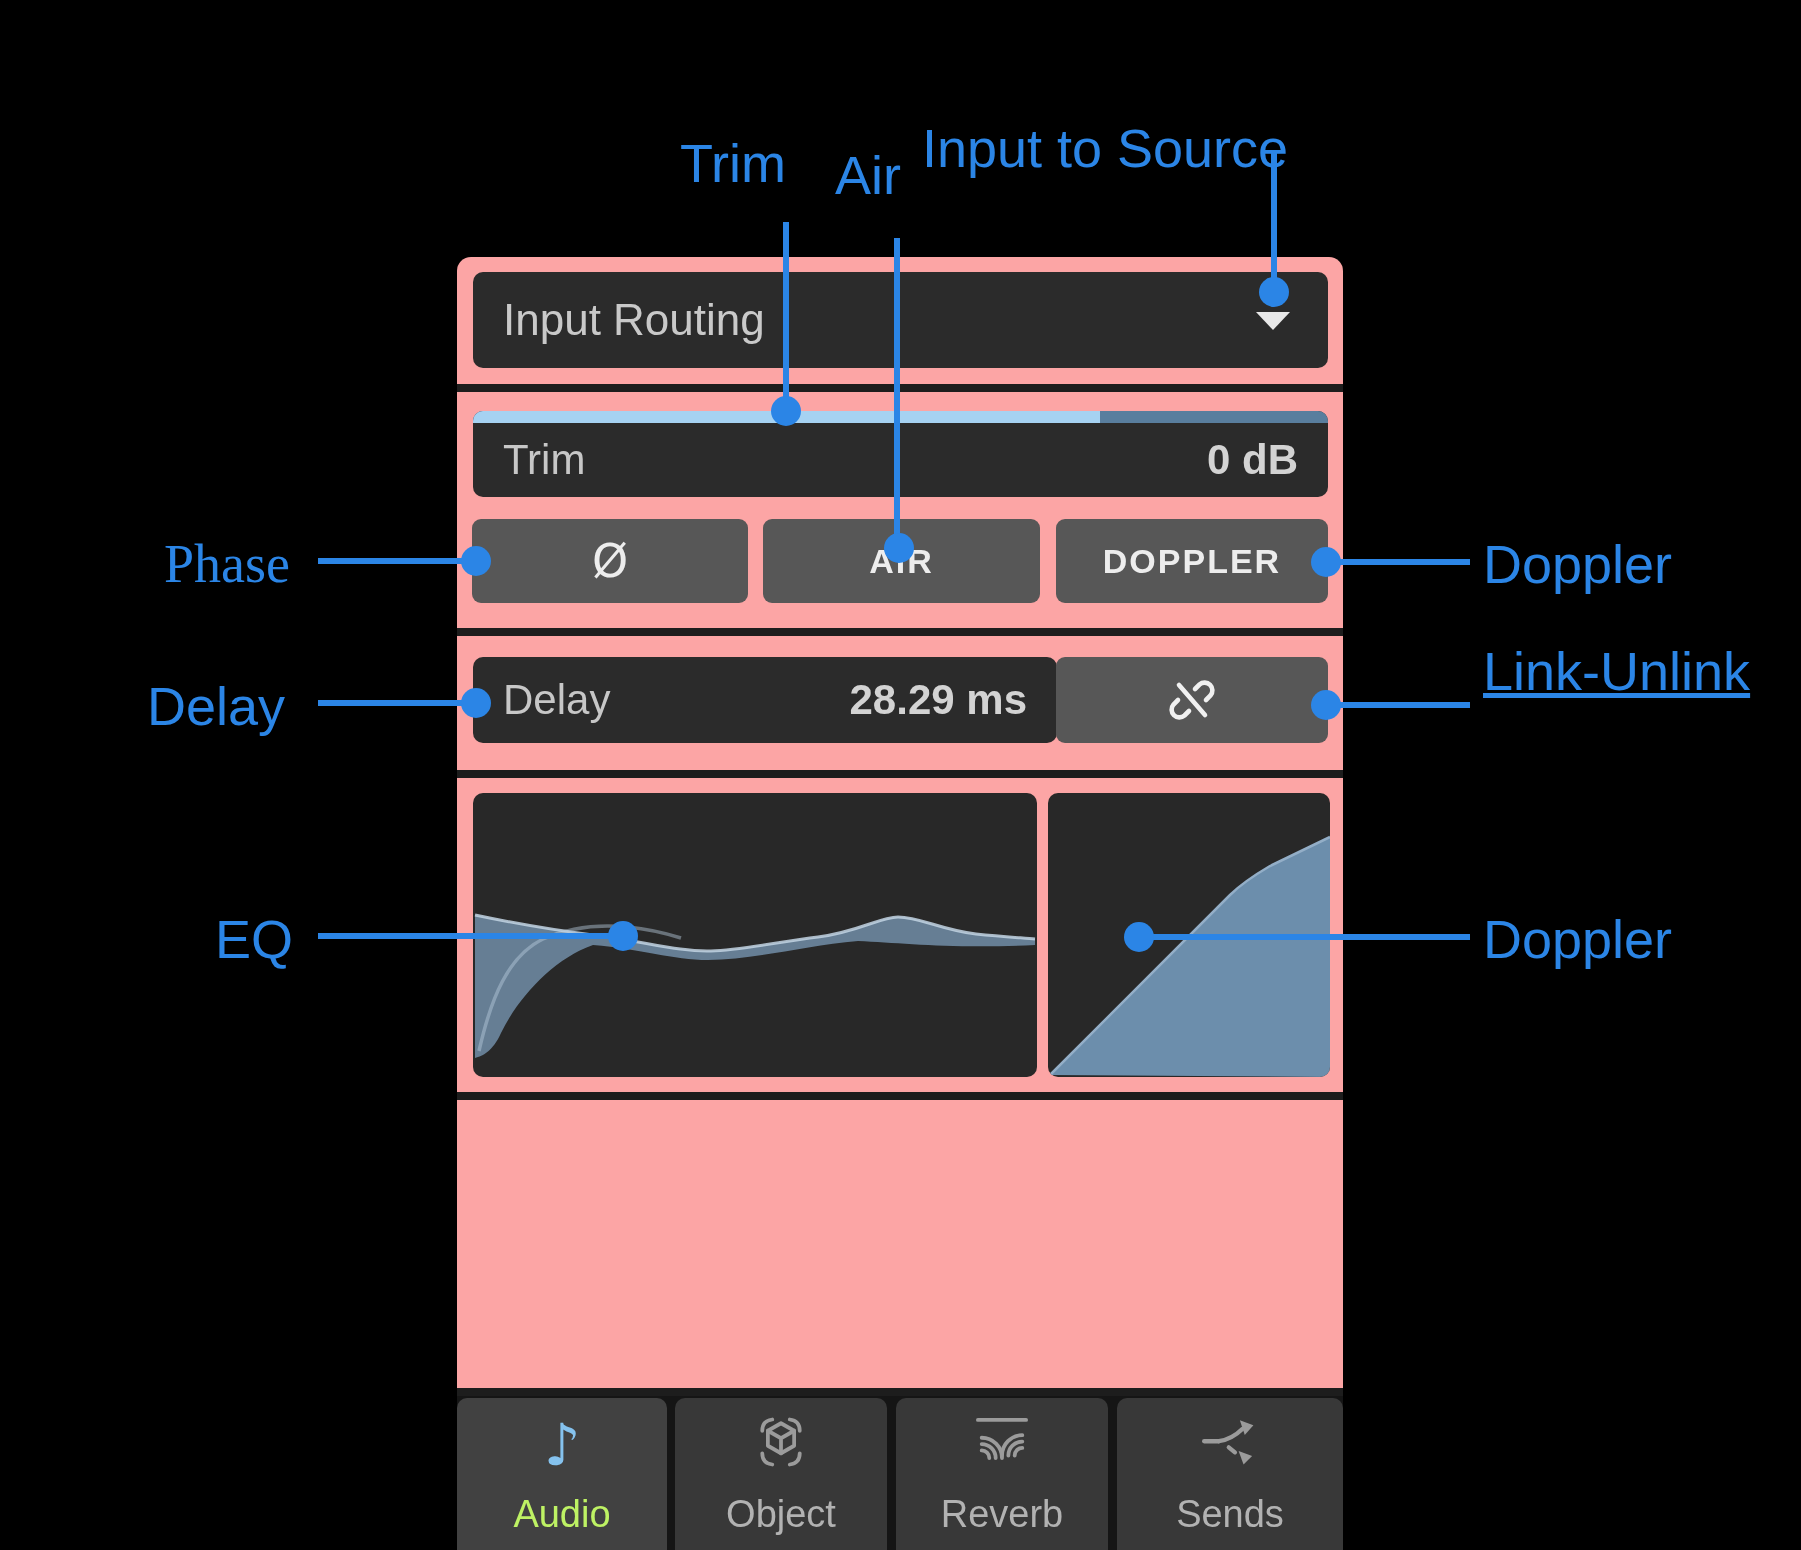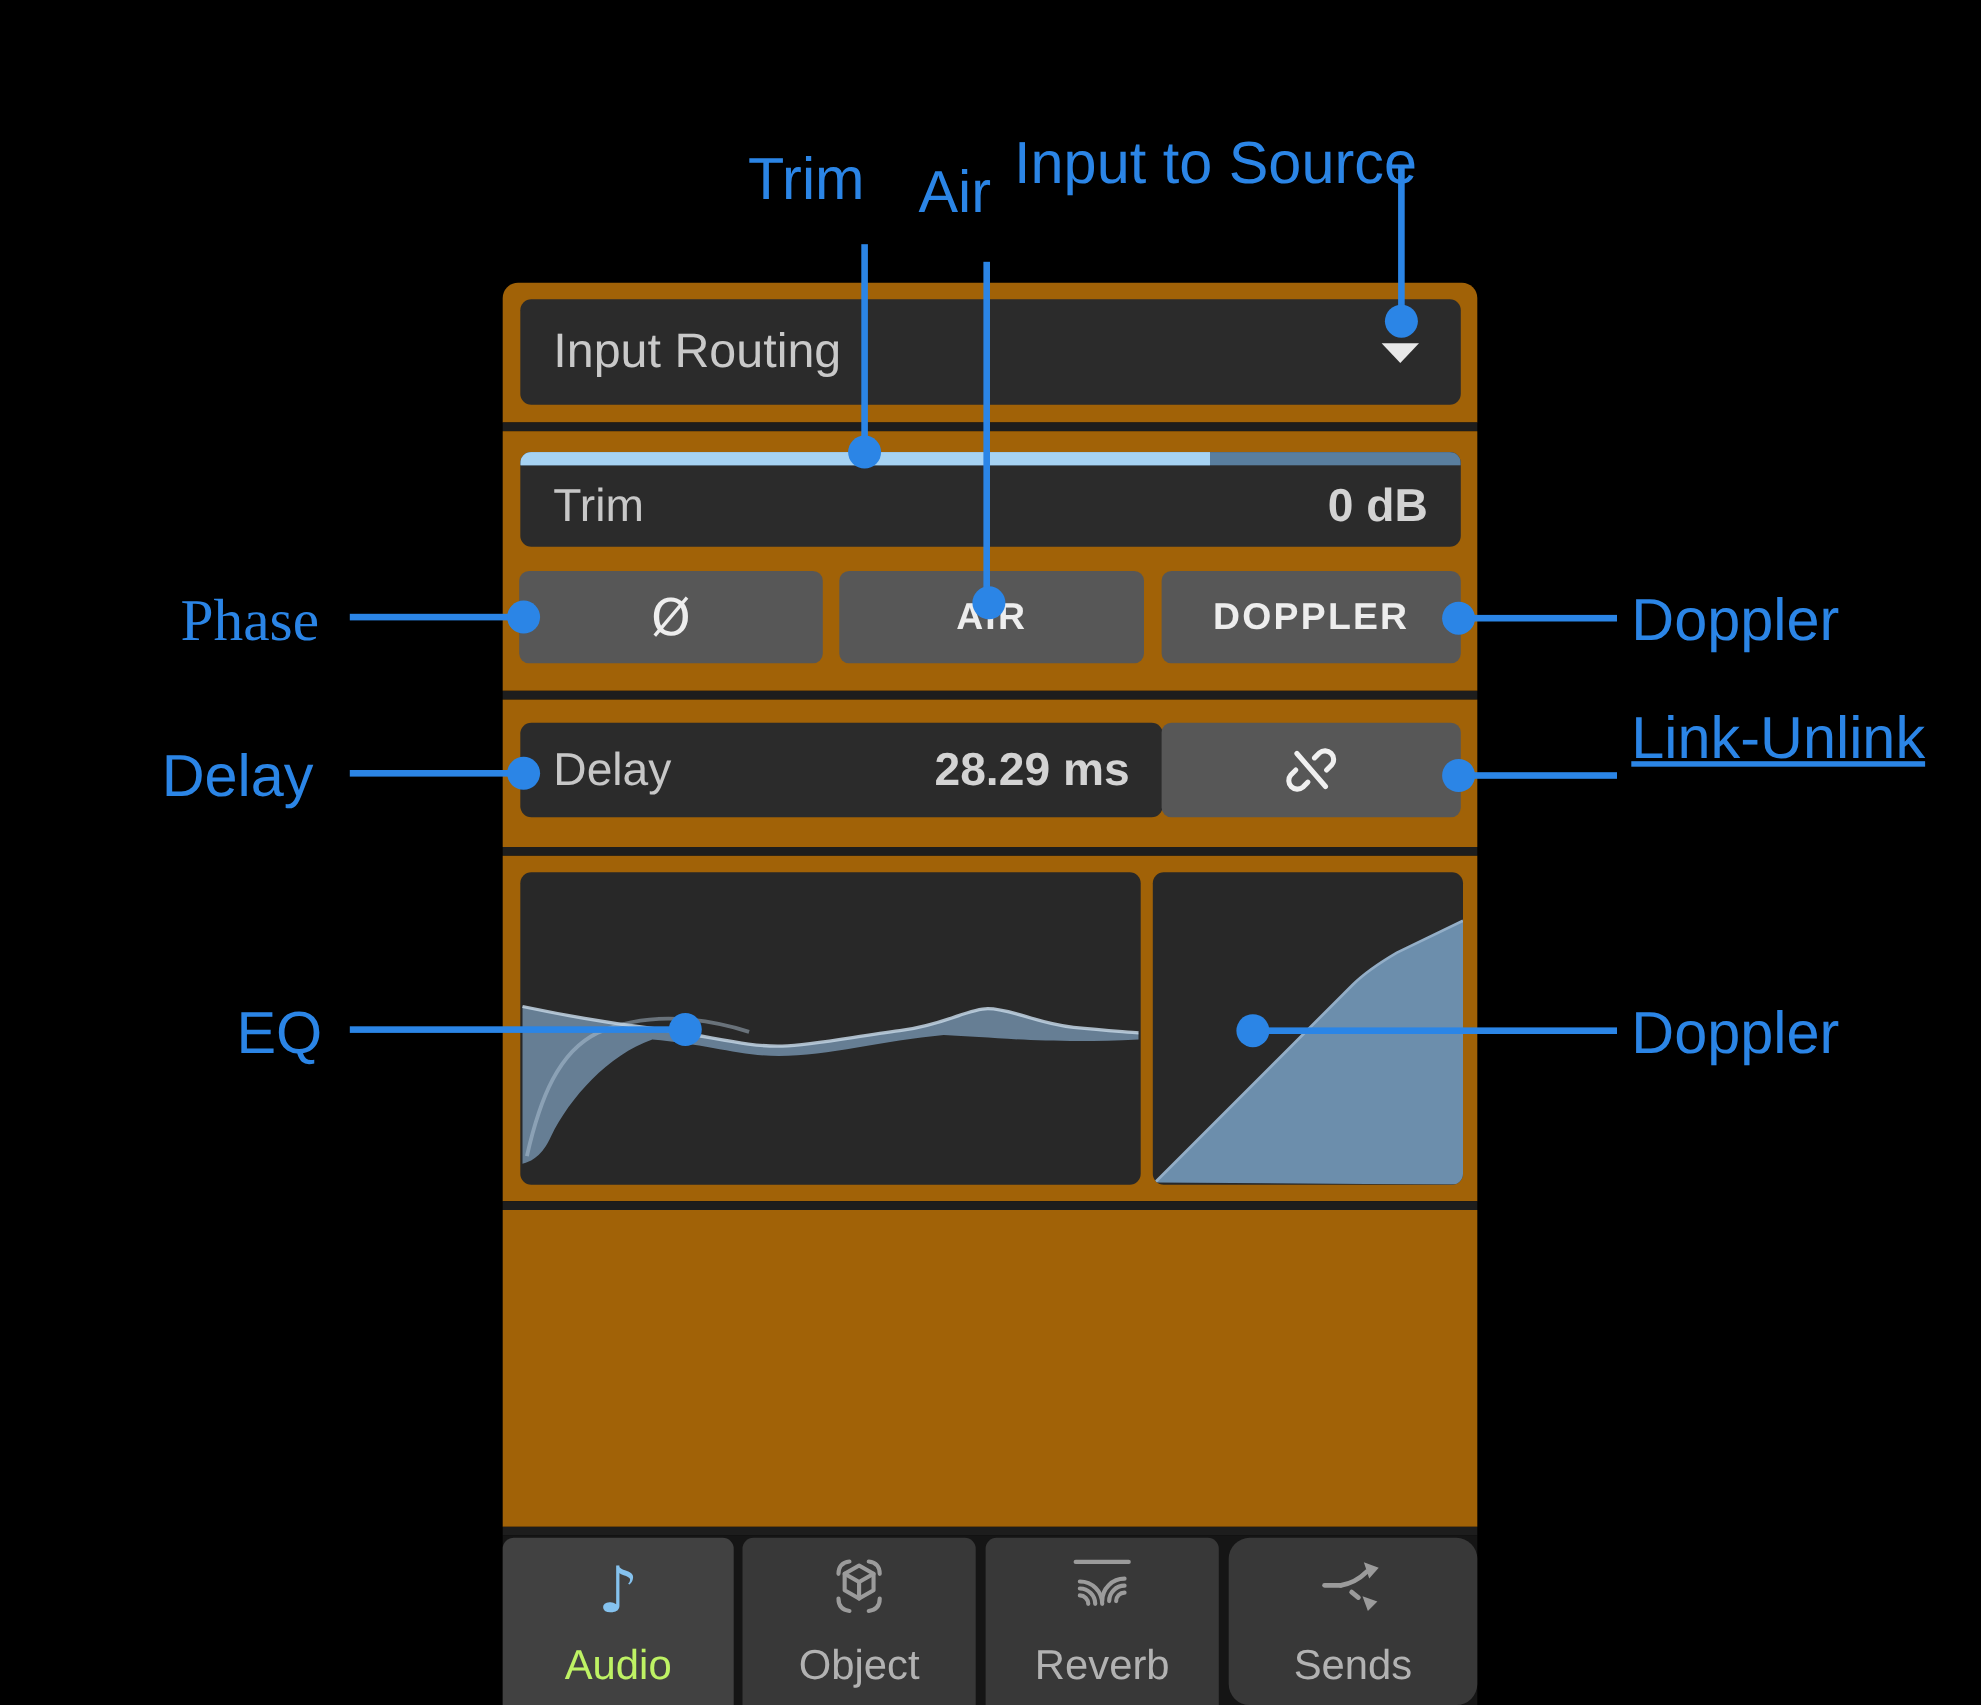--- a/index.html
+++ b/index.html
@@ -1,21 +1,21 @@
 <!DOCTYPE html>
 <html><head>
 <meta charset="utf-8">
 <style>
   html,body{margin:0;padding:0;background:#000;}
   #stage{position:relative;width:1801px;height:1550px;background:#000;overflow:hidden;
          font-family:"Liberation Sans",sans-serif;}
 
   
   #panel{position:absolute;left:457px;top:257px;width:886px;height:1293px;}
-  .sec{position:absolute;left:0;width:886px;background:#a16207;}
+  .sec{position:absolute;left:0;width:886px;background:#fca5a5;}
   .divider{position:absolute;left:0;width:886px;height:8px;background:#1d1d1d;}
   #sec-header{top:0;height:127px;border-radius:14px 14px 0 0;}
   #sec-trim{top:135px;height:236px;}
   #sec-delay{top:379px;height:134px;}
   #sec-graphs{top:521px;height:314px;}
   #sec-empty{top:843px;height:288px;}
   #sec-tabs{top:1139px;height:154px;background:#151515;}
 
   .darkbox{position:absolute;background:#2b2b2b;border-radius:10px;}
   .uilabel{color:#c7c7c7;font-size:42px;}
@@ -55,21 +55,21 @@
   .graphbox{position:absolute;top:15px;height:284px;background:#282828;border-radius:10px;overflow:hidden;}
   #eq-box{left:16px;width:564px;}
   #dyn-box{left:591px;width:282px;}
 
   
   .tab{position:absolute;top:2px;height:152px;background:#383838;border-radius:10px 10px 0 0;
        text-align:center;cursor:pointer;}
   #tab-audio{left:0;width:210px;background:#414141;}
   #tab-object{left:218px;width:212px;}
   #tab-reverb{left:439px;width:212px;}
-  #tab-sends{left:660px;width:226px;border-radius:19px;}
+  #tab-sends{left:660px;width:226px;}
   .tab .ticon{position:absolute;left:0;right:0;top:14px;height:66px;}
   .tab .tlabel{position:absolute;left:0;right:0;bottom:14px;font-size:38px;color:#b2b2b2;}
   #tab-audio .tlabel{color:#bef264;margin-top:16px;}
   #audio-note{font-family:"DejaVu Sans",sans-serif;font-size:58px;color:#85c2ee;line-height:66px;}
 
   
   .ann{position:absolute;color:#2b85e6;font-size:54px;white-space:pre;z-index:20;}
   .ann-line-h{position:absolute;height:6px;background:#2b85e6;z-index:19;}
   .ann-line-v{position:absolute;width:6px;background:#2b85e6;z-index:19;}
   .ann-dot{position:absolute;width:30px;height:30px;border-radius:50%;background:#2b85e6;z-index:21;}

